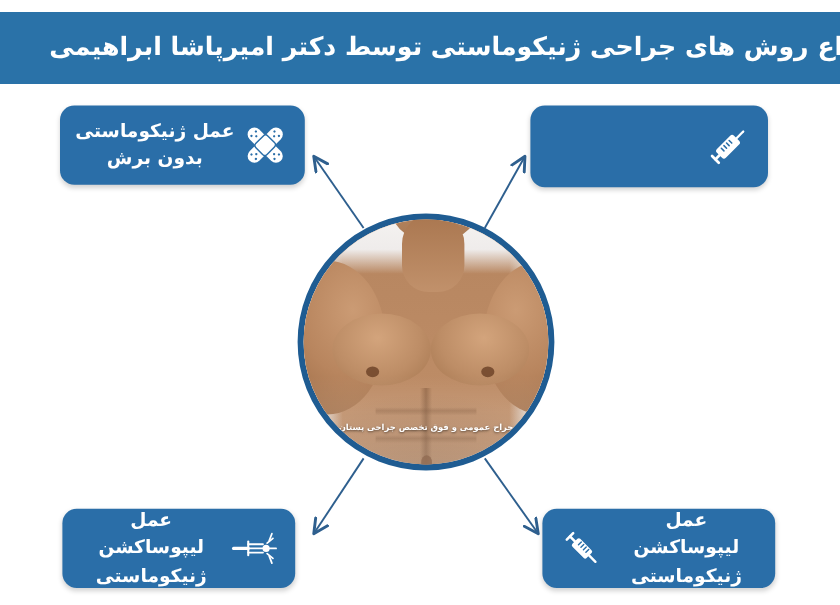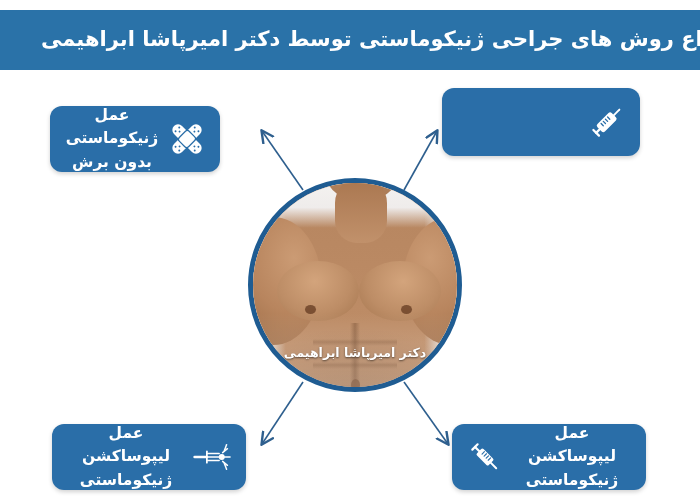--- a/index.html
+++ b/index.html
@@ -118,21 +118,21 @@
     direction:rtl;text-align:center;flex:1;
     white-space:pre-line;
   }
   .opt-icon{
     width:46px;height:46px;flex:0 0 46px;
     display:flex;align-items:center;justify-content:center;
   }
   .opt-icon svg{display:block;}
 
   
-  #box-no-incision{left:50px;top:88px;width:170px;height:66px;margin-top:18px;}
+  #box-no-incision{left:50px;top:88px;width:204px;height:66px;}
   #box-no-anesthesia{left:442px;top:88px;width:198px;height:68px;}
   #box-liposuction-gyno{left:52px;top:424px;width:194px;height:66px;}
   #box-liposuction-gyno-2{left:452px;top:424px;width:194px;height:66px;}
 
   
   #box-no-incision .opt-icon{order:0;}
   #box-no-incision .opt-label{order:1;}
   #box-no-anesthesia .opt-label{order:0;}
   #box-no-anesthesia .opt-icon{order:1;}
   #box-liposuction-gyno .opt-icon{order:0;}
@@ -173,21 +173,21 @@
       <div class="sk shoulder-r"></div>
       <div class="sk pec-l"></div>
       <div class="sk pec-r"></div>
       <div class="sk nip-l"></div>
       <div class="sk nip-r"></div>
       <div class="abs-shade"></div>
       <div class="navel"></div>
       <div class="circle-fade"></div>
     </div>
     <div class="center-caption">
-      <div class="center-name">دکتر امیرپاشا ابراهیمی</div>
+      <div class="center-sub">جراح عمومی و فوق تخصص جراحی پستان</div>
     </div>
   </div>
 
   <div class="opt-box" id="box-no-incision">
     <div class="opt-icon">
       <svg viewBox="0 0 48 48" width="42" height="42" aria-hidden="true">
         <g transform="rotate(-45 24 24)">
           <rect x="3" y="17.5" width="42" height="13" rx="6.5" fill="#ffffff"></rect>
           <rect x="16.5" y="16" width="15" height="16" rx="3" fill="#ffffff" stroke="#2a6ea8" stroke-width="1.4"></rect>
           <g fill="#2a6ea8">

